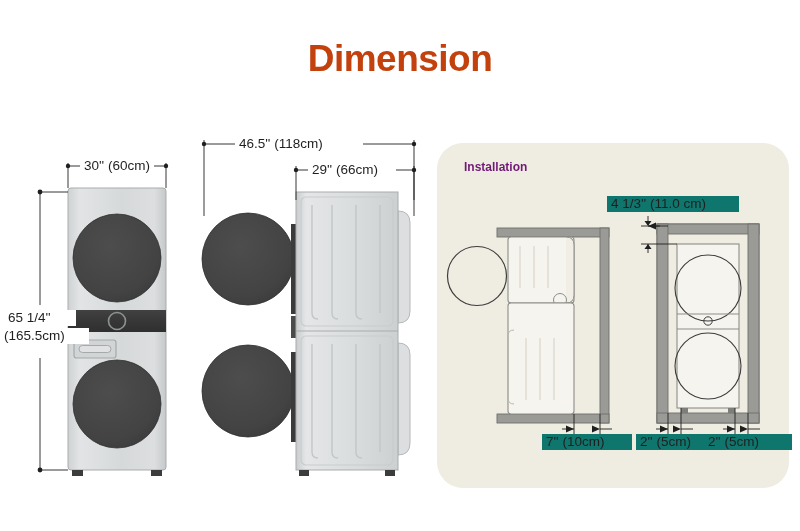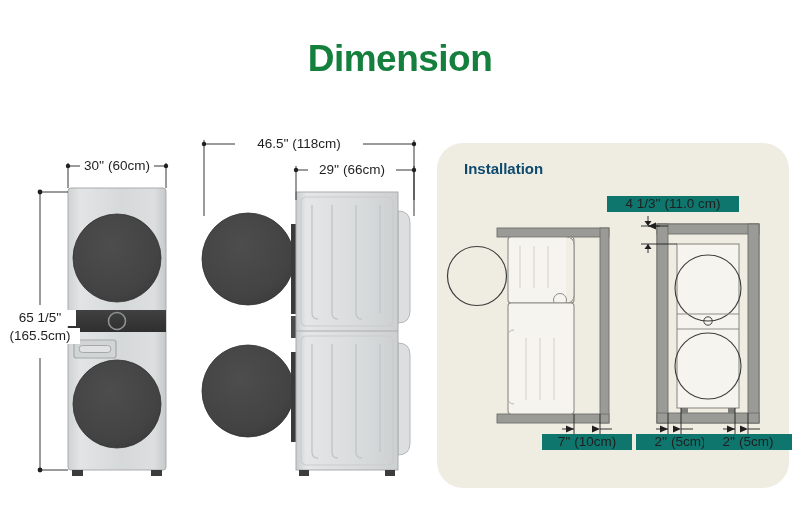--- a/index.html
+++ b/index.html
@@ -15,56 +15,56 @@
     overflow: hidden;
   }
 
   #page-title {
     position: absolute;
     top: 38px; left: 0; width: 800px;
     text-align: center;
     font-size: 37px;
     font-weight: bold;
     letter-spacing: -0.5px;
-    color: #15803d;
+    color: #c2410c;
   }
 
   .dim-label {
     position: absolute;
     font-size: 13.5px;
     color: #1f1f1f;
     white-space: nowrap;
     background: #ffffff;
     padding: 0 4px;
     line-height: 1.22;
   }
   .dim-label.on-cream { background: #0f766e; }
-  .dim-label.center { text-align: center; }
+  .dim-label.center { text-align: left; }
 
   svg.layer {
     position: absolute;
     top: 0; left: 0;
     width: 800px; height: 531px;
     overflow: visible;
   }
 
   
   #install-panel {
     position: absolute;
     left: 437px; top: 143px;
     width: 352px; height: 345px;
     background: #efece2;
     border-radius: 26px;
   }
   #install-title {
     position: absolute;
     left: 464px; top: 160px;
-    font-size: 15px;
+    font-size: 12px;
     font-weight: bold;
-    color: #0c4a6e;
+    color: #701a75;
   }
 </style>
 </head>
 <body>
 
 <div id="page-title">Dimension</div>
 
 <div id="install-panel"></div>
 <div id="install-title">Installation</div>
 
@@ -261,22 +261,22 @@
 
     <line x1="735" y1="408" x2="735" y2="434" stroke="#1f1f1f" stroke-width="0.9"></line>
     <line x1="748" y1="413" x2="748" y2="434" stroke="#1f1f1f" stroke-width="0.9"></line>
     <line x1="723" y1="429" x2="735" y2="429" stroke="#1f1f1f" stroke-width="0.9" marker-end="url(#arrR)"></line>
     <line x1="760" y1="429" x2="748" y2="429" stroke="#1f1f1f" stroke-width="0.9" marker-end="url(#arrL)"></line>
   </g>
 </svg>
 
 <div class="dim-label center" style="left:80px; top:158px; width:74px;">30'' (60cm)</div>
 
-<div class="dim-label center" style="left:4px; top:310px; width:72px;">65 1/5''</div>
-<div class="dim-label center" style="left:0px; top:328px; width:80px;">(165.5cm)</div>
+<div class="dim-label center" style="left:4px; top:310px; width:72px;">65 1/4''</div>
+<div class="dim-label center" style="left:0px; top:328px; width:89px;">(165.5cm)</div>
 
 <div class="dim-label center" style="left:235px; top:136px; width:128px;">46.5'' (118cm)</div>
 
 <div class="dim-label center" style="left:308px; top:162px; width:88px;">29'' (66cm)</div>
 
 <div class="dim-label on-cream center" style="left:607px; top:196px; width:132px;">4 1/3'' (11.0 cm)</div>
 
 <div class="dim-label on-cream center" style="left:542px; top:434px; width:90px;">7'' (10cm)</div>
 
 <div class="dim-label on-cream center" style="left:636px; top:434px; width:88px;">2'' (5cm)</div>

